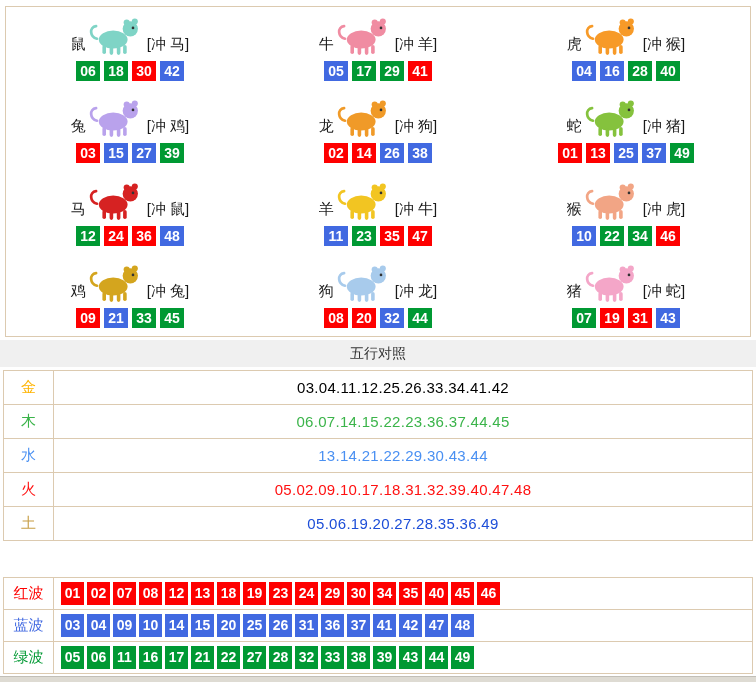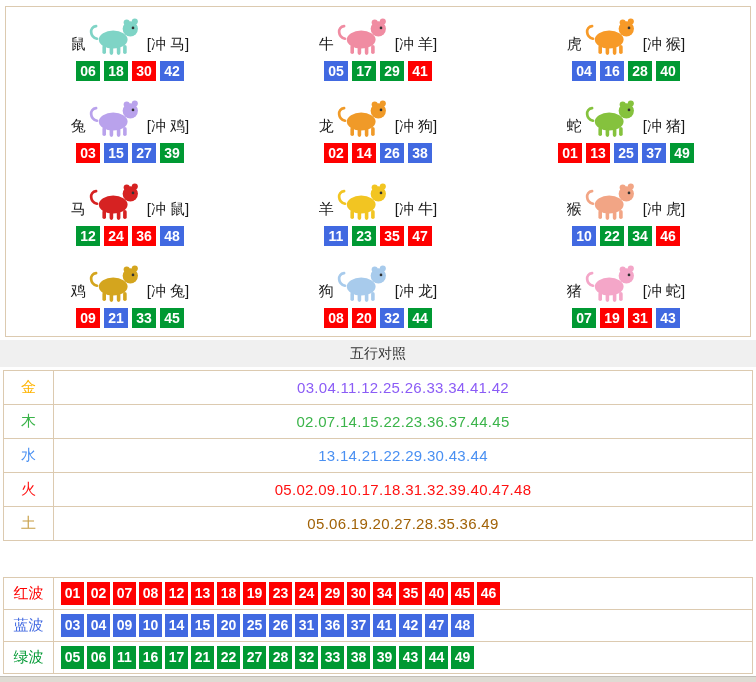--- a/index.html
+++ b/index.html
@@ -377,37 +377,37 @@
       </div>
     </div>
 
   <div class="section-header" id="wuxing-header">
     <span>五行对照</span>
   </div>
   <table class="ref-table" id="wuxing-table">
     <tbody id="wuxing-body">
         <tr>
           <td class="label-cell" style="color:#ffb400">金</td>
-          <td class="numbers-cell" style="color:#8b5cf6">03.04.11.12.25.26.33.34.41.42</td>
+          <td class="numbers-cell" style="color:#000000">03.04.11.12.25.26.33.34.41.42</td>
         </tr>
         <tr>
           <td class="label-cell" style="color:#3bb44a">木</td>
-          <td class="numbers-cell" style="color:#3bb44a">02.07.14.15.22.23.36.37.44.45</td>
+          <td class="numbers-cell" style="color:#3bb44a">06.07.14.15.22.23.36.37.44.45</td>
         </tr>
         <tr>
           <td class="label-cell" style="color:#4a90f2">水</td>
           <td class="numbers-cell" style="color:#4a90f2">13.14.21.22.29.30.43.44</td>
         </tr>
         <tr>
           <td class="label-cell" style="color:#ff1111">火</td>
           <td class="numbers-cell" style="color:#ff1111">05.02.09.10.17.18.31.32.39.40.47.48</td>
         </tr>
         <tr>
           <td class="label-cell" style="color:#c8a04a">土</td>
-          <td class="numbers-cell" style="color:#a16207">05.06.19.20.27.28.35.36.49</td>
+          <td class="numbers-cell" style="color:#1d4ed8">05.06.19.20.27.28.35.36.49</td>
         </tr>
       </tbody>
   </table>
 
   <table class="ref-table" id="bose-table">
     <tbody id="bose-body">
         <tr>
           <td class="label-cell" style="color:#fe0000">红波</td>
           <td class="bose-cell">
             <div class="bbadges">

